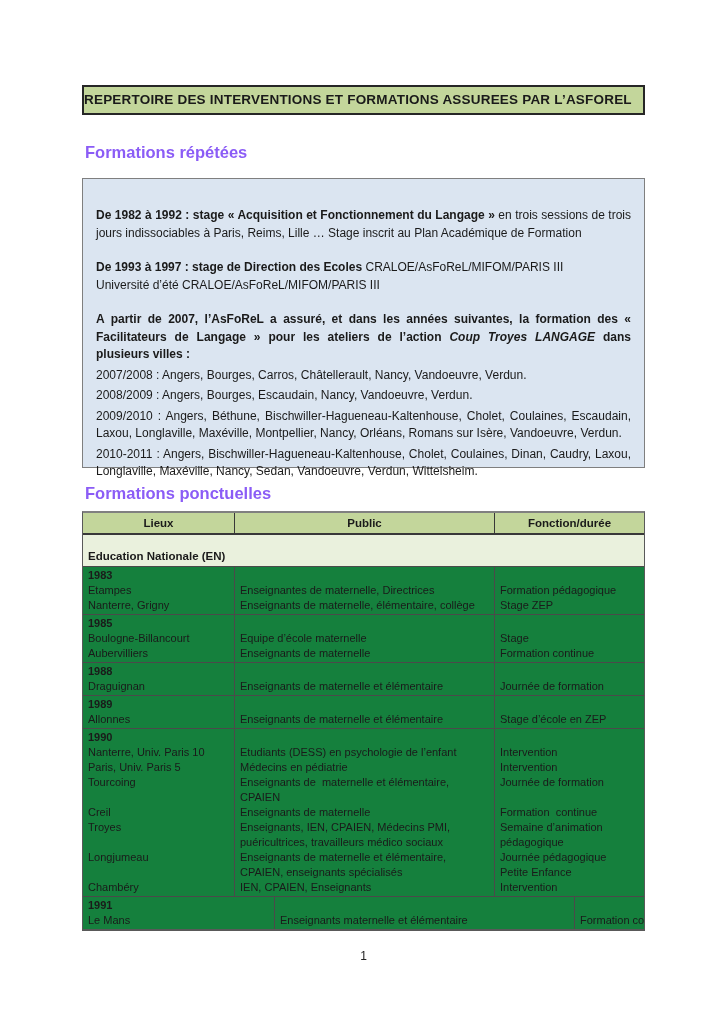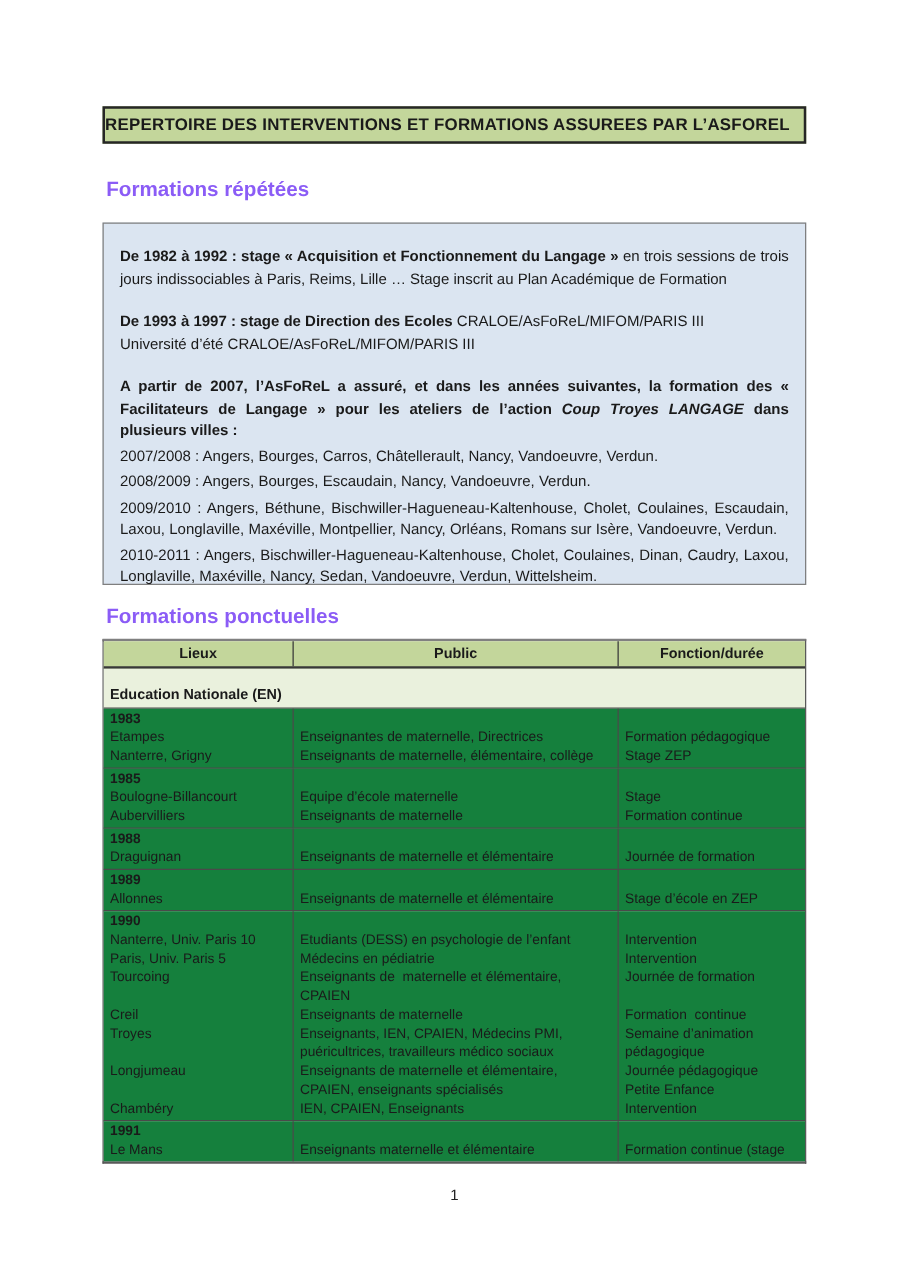--- a/index.html
+++ b/index.html
@@ -35,21 +35,21 @@
     margin: 27px 0 0 3px;
   }
   .h-blue.second { margin-top: 15px; }
 
   .info-box {
     box-sizing: border-box;
     margin-top: 16px;
     height: 290px;
     background: #dbe5f1;
     border: 1px solid #7f7f7f;
-    padding: 18px 13px;
+    padding: 28px 13px;
     font-size: 12px;
     line-height: 17.5px;
   }
   .info-box p { margin: 0; }
   .info-box p.gap { margin-top: 17px; }
   .info-box p.yearline { margin-top: 3px; }
   .just { text-align: justify; }
   .ital { font-style: italic; }
 
   .ftable {
@@ -80,21 +80,21 @@
 
   .ensec {
     background: #eaf1dd;
     border-bottom: 1.5px solid #4a4a4a;
     font-weight: bold;
     font-size: 11.5px;
     padding: 14px 18px 2px 5px;
   }
 
   .block { background: #15803d; border-bottom: 1.5px solid #4a4a4a; }
-  .block:last-child { border-bottom: none; }
+  .block:last-child { border-bottom: none; gap: 40px; }
   .cell {
     box-sizing: border-box;
     padding: 1px 5px 1px 5px;
     overflow: hidden;
   }
   .cell + .cell { border-left: 1px solid #4a4a4a; }
   .yr { font-weight: bold; height: 15px; }
   .lines { white-space: pre; }
 
   .pagenum {

